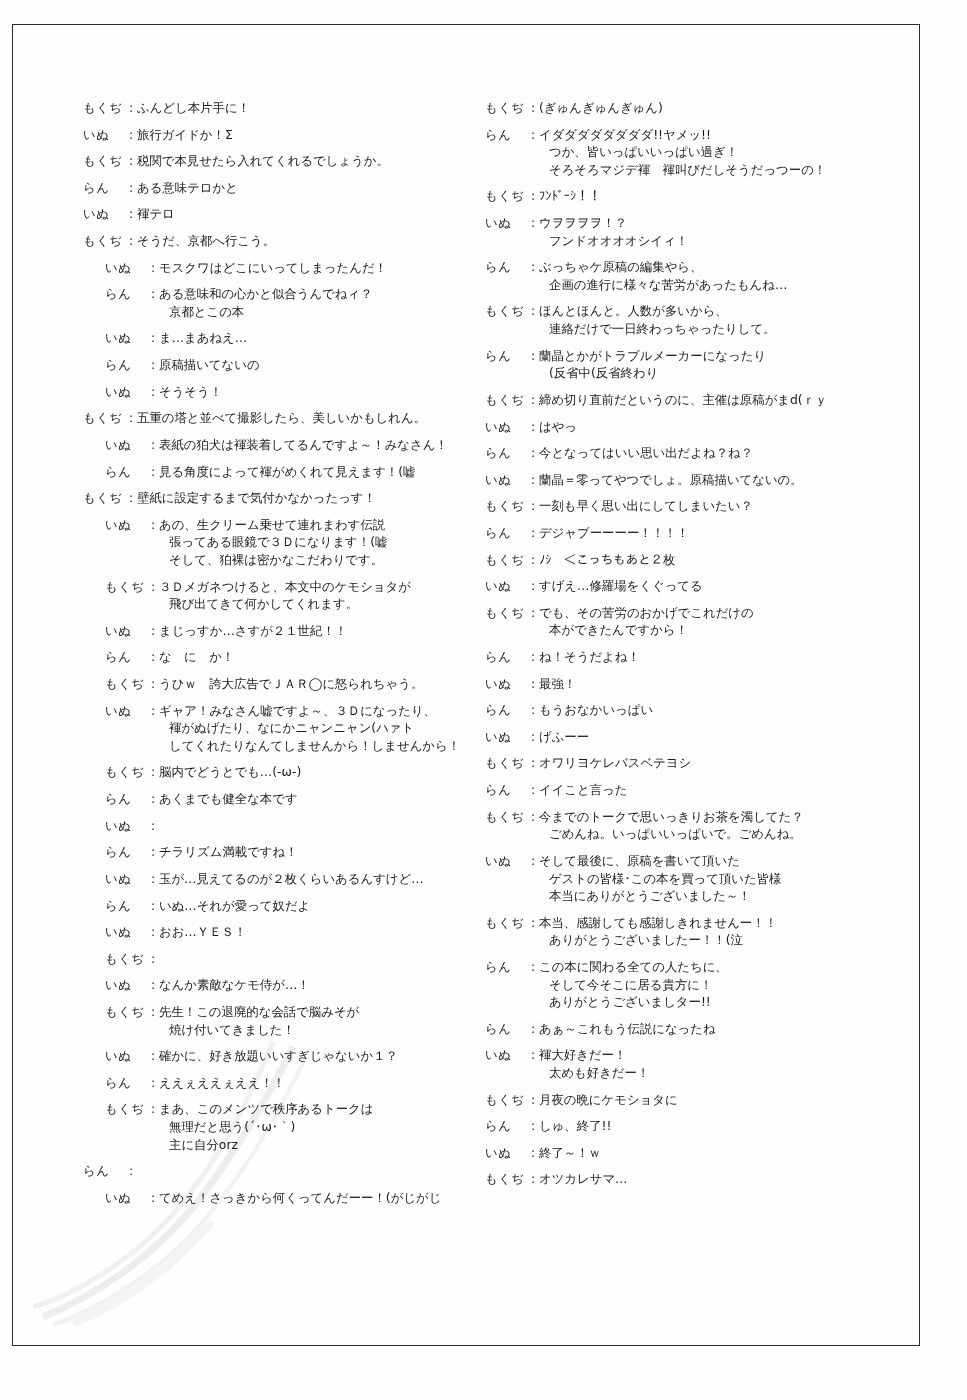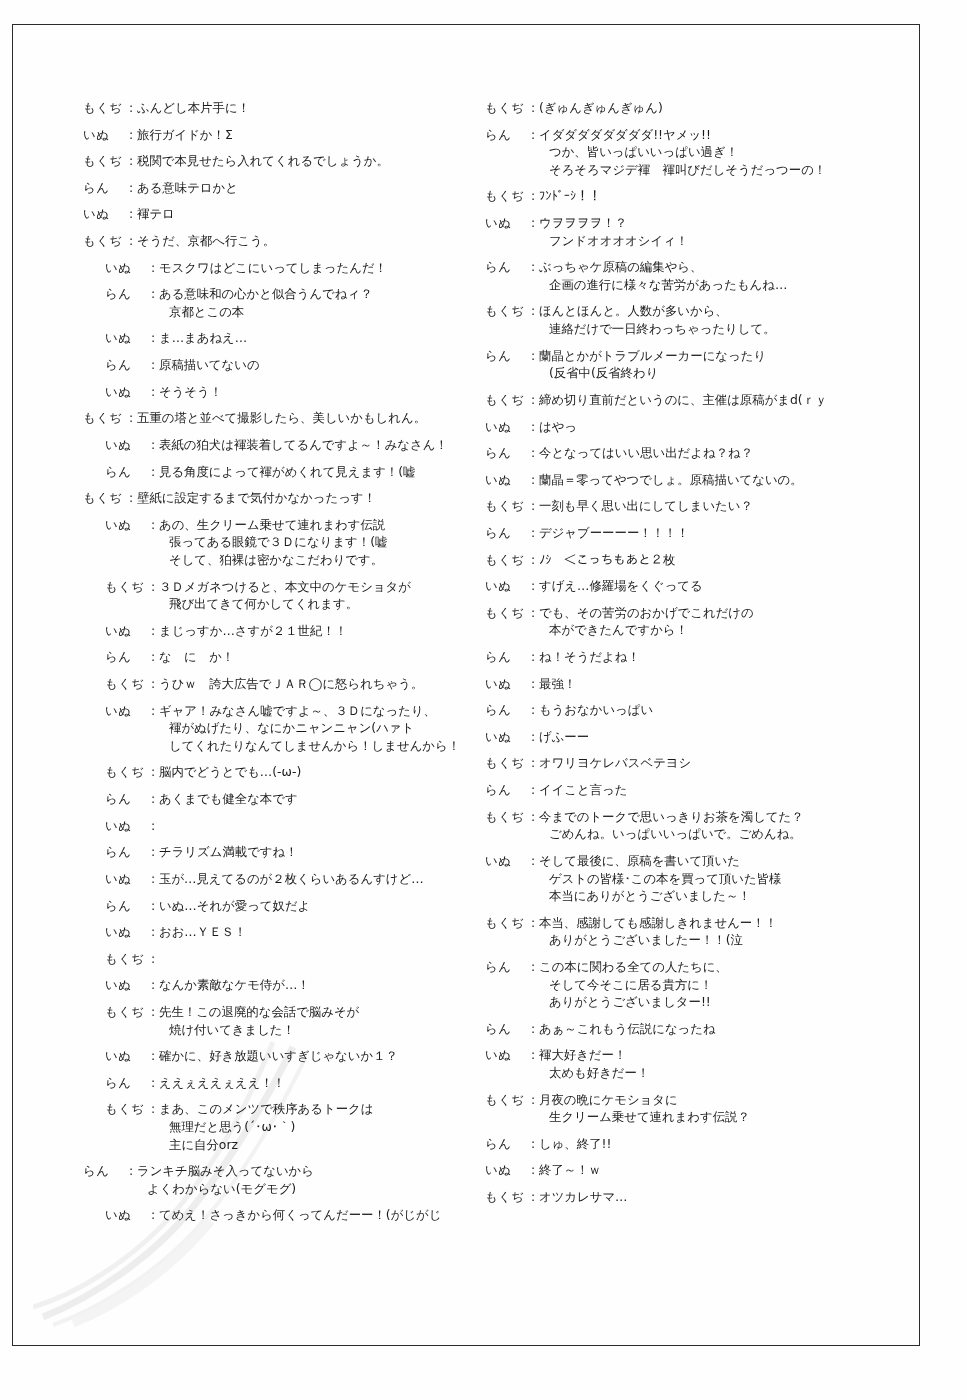--- a/index.html
+++ b/index.html
@@ -130,21 +130,21 @@
           <div class="line indent1"><span class="spk">らん</span><span class="colon">:</span><span class="txt"><span class="cont0">チラリズム満載ですね！</span></span></div>
           <div class="line indent1"><span class="spk">いぬ</span><span class="colon">:</span><span class="txt"><span class="cont0">玉が…見えてるのが２枚くらいあるんすけど…</span></span></div>
           <div class="line indent1"><span class="spk">らん</span><span class="colon">:</span><span class="txt"><span class="cont0">いぬ…それが愛って奴だよ</span></span></div>
           <div class="line indent1"><span class="spk">いぬ</span><span class="colon">:</span><span class="txt"><span class="cont0">おお…ＹＥＳ！</span></span></div>
           <div class="line indent1"><span class="spk">もくぢ</span><span class="colon">:</span></div>
           <div class="line indent1"><span class="spk">いぬ</span><span class="colon">:</span><span class="txt"><span class="cont0">なんか素敵なケモ侍が…！</span></span></div>
           <div class="line indent1"><span class="spk">もくぢ</span><span class="colon">:</span><span class="txt"><span class="cont0">先生！この退廃的な会話で脳みそが</span><span class="cont">焼け付いてきました！</span></span></div>
           <div class="line indent1"><span class="spk">いぬ</span><span class="colon">:</span><span class="txt"><span class="cont0">確かに、好き放題いいすぎじゃないか１？</span></span></div>
           <div class="line indent1"><span class="spk">らん</span><span class="colon">:</span><span class="txt"><span class="cont0">ええぇええぇええ！！</span></span></div>
           <div class="line indent1"><span class="spk">もくぢ</span><span class="colon">:</span><span class="txt"><span class="cont0">まあ、このメンツで秩序あるトークは</span><span class="cont">無理だと思う(´･ω･｀)</span><span class="cont">主に自分orz</span></span></div>
-          <div class="line"><span class="spk">らん</span><span class="colon">:</span><span class="txt"><span class="cont0">ランキチ脳みそ入ってないから</span><span class="cont">よくわからない(モグモグ)</span></span></div>
+          <div class="line"><span class="spk">らん</span><span class="colon">:</span></div>
           <div class="line indent1"><span class="spk">いぬ</span><span class="colon">:</span><span class="txt"><span class="cont0">てめえ！さっきから何くってんだーー！(がじがじ</span></span></div>
         </div>
       <div class="col" id="col-right">
           <div class="line"><span class="spk">もくぢ</span><span class="colon">:</span><span class="txt"><span class="cont0">(ぎゅんぎゅんぎゅん)</span></span></div>
           <div class="line"><span class="spk">らん</span><span class="colon">:</span><span class="txt"><span class="cont0">イダダダダダダダダ!!ヤメッ!!</span><span class="cont">つか、皆いっぱいいっぱい過ぎ！</span><span class="cont">そろそろマジデ褌　褌叫びだしそうだっつーの！</span></span></div>
           <div class="line"><span class="spk">もくぢ</span><span class="colon">:</span><span class="txt"><span class="cont0">ﾌﾝﾄﾞｰｼ！！</span></span></div>
           <div class="line"><span class="spk">いぬ</span><span class="colon">:</span><span class="txt"><span class="cont0">ウヲヲヲヲ！？</span><span class="cont">フンドオオオオシイィ！</span></span></div>
           <div class="line"><span class="spk">らん</span><span class="colon">:</span><span class="txt"><span class="cont0">ぶっちゃケ原稿の編集やら、</span><span class="cont">企画の進行に様々な苦労があったもんね…</span></span></div>
           <div class="line"><span class="spk">もくぢ</span><span class="colon">:</span><span class="txt"><span class="cont0">ほんとほんと。人数が多いから、</span><span class="cont">連絡だけで一日終わっちゃったりして。</span></span></div>
           <div class="line"><span class="spk">らん</span><span class="colon">:</span><span class="txt"><span class="cont0">蘭晶とかがトラブルメーカーになったり</span><span class="cont">(反省中(反省終わり</span></span></div>
@@ -162,21 +162,21 @@
           <div class="line"><span class="spk">らん</span><span class="colon">:</span><span class="txt"><span class="cont0">もうおなかいっぱい</span></span></div>
           <div class="line"><span class="spk">いぬ</span><span class="colon">:</span><span class="txt"><span class="cont0">げふーー</span></span></div>
           <div class="line"><span class="spk">もくぢ</span><span class="colon">:</span><span class="txt"><span class="cont0">オワリヨケレバスベテヨシ</span></span></div>
           <div class="line"><span class="spk">らん</span><span class="colon">:</span><span class="txt"><span class="cont0">イイこと言った</span></span></div>
           <div class="line"><span class="spk">もくぢ</span><span class="colon">:</span><span class="txt"><span class="cont0">今までのトークで思いっきりお茶を濁してた？</span><span class="cont">ごめんね。いっぱいいっぱいで。ごめんね。</span></span></div>
           <div class="line"><span class="spk">いぬ</span><span class="colon">:</span><span class="txt"><span class="cont0">そして最後に、原稿を書いて頂いた</span><span class="cont">ゲストの皆様･この本を買って頂いた皆様</span><span class="cont">本当にありがとうございました～！</span></span></div>
           <div class="line"><span class="spk">もくぢ</span><span class="colon">:</span><span class="txt"><span class="cont0">本当、感謝しても感謝しきれませんー！！</span><span class="cont">ありがとうございましたー！！(泣</span></span></div>
           <div class="line"><span class="spk">らん</span><span class="colon">:</span><span class="txt"><span class="cont0">この本に関わる全ての人たちに、</span><span class="cont">そして今そこに居る貴方に！</span><span class="cont">ありがとうございましター!!</span></span></div>
           <div class="line"><span class="spk">らん</span><span class="colon">:</span><span class="txt"><span class="cont0">あぁ～これもう伝説になったね</span></span></div>
           <div class="line"><span class="spk">いぬ</span><span class="colon">:</span><span class="txt"><span class="cont0">褌大好きだー！</span><span class="cont">太めも好きだー！</span></span></div>
-          <div class="line"><span class="spk">もくぢ</span><span class="colon">:</span><span class="txt"><span class="cont0">月夜の晩にケモショタに</span><span class="cont">生クリーム乗せて連れまわす伝説？</span></span></div>
+          <div class="line"><span class="spk">もくぢ</span><span class="colon">:</span><span class="txt"><span class="cont0">月夜の晩にケモショタに</span></span></div>
           <div class="line"><span class="spk">らん</span><span class="colon">:</span><span class="txt"><span class="cont0">しゅ、終了!!</span></span></div>
           <div class="line"><span class="spk">いぬ</span><span class="colon">:</span><span class="txt"><span class="cont0">終了～！ｗ</span></span></div>
           <div class="line"><span class="spk">もくぢ</span><span class="colon">:</span><span class="txt"><span class="cont0">オツカレサマ…</span></span></div>
         </div>
     </div>
 
   </div>
 </div>
 
 </body></html>

